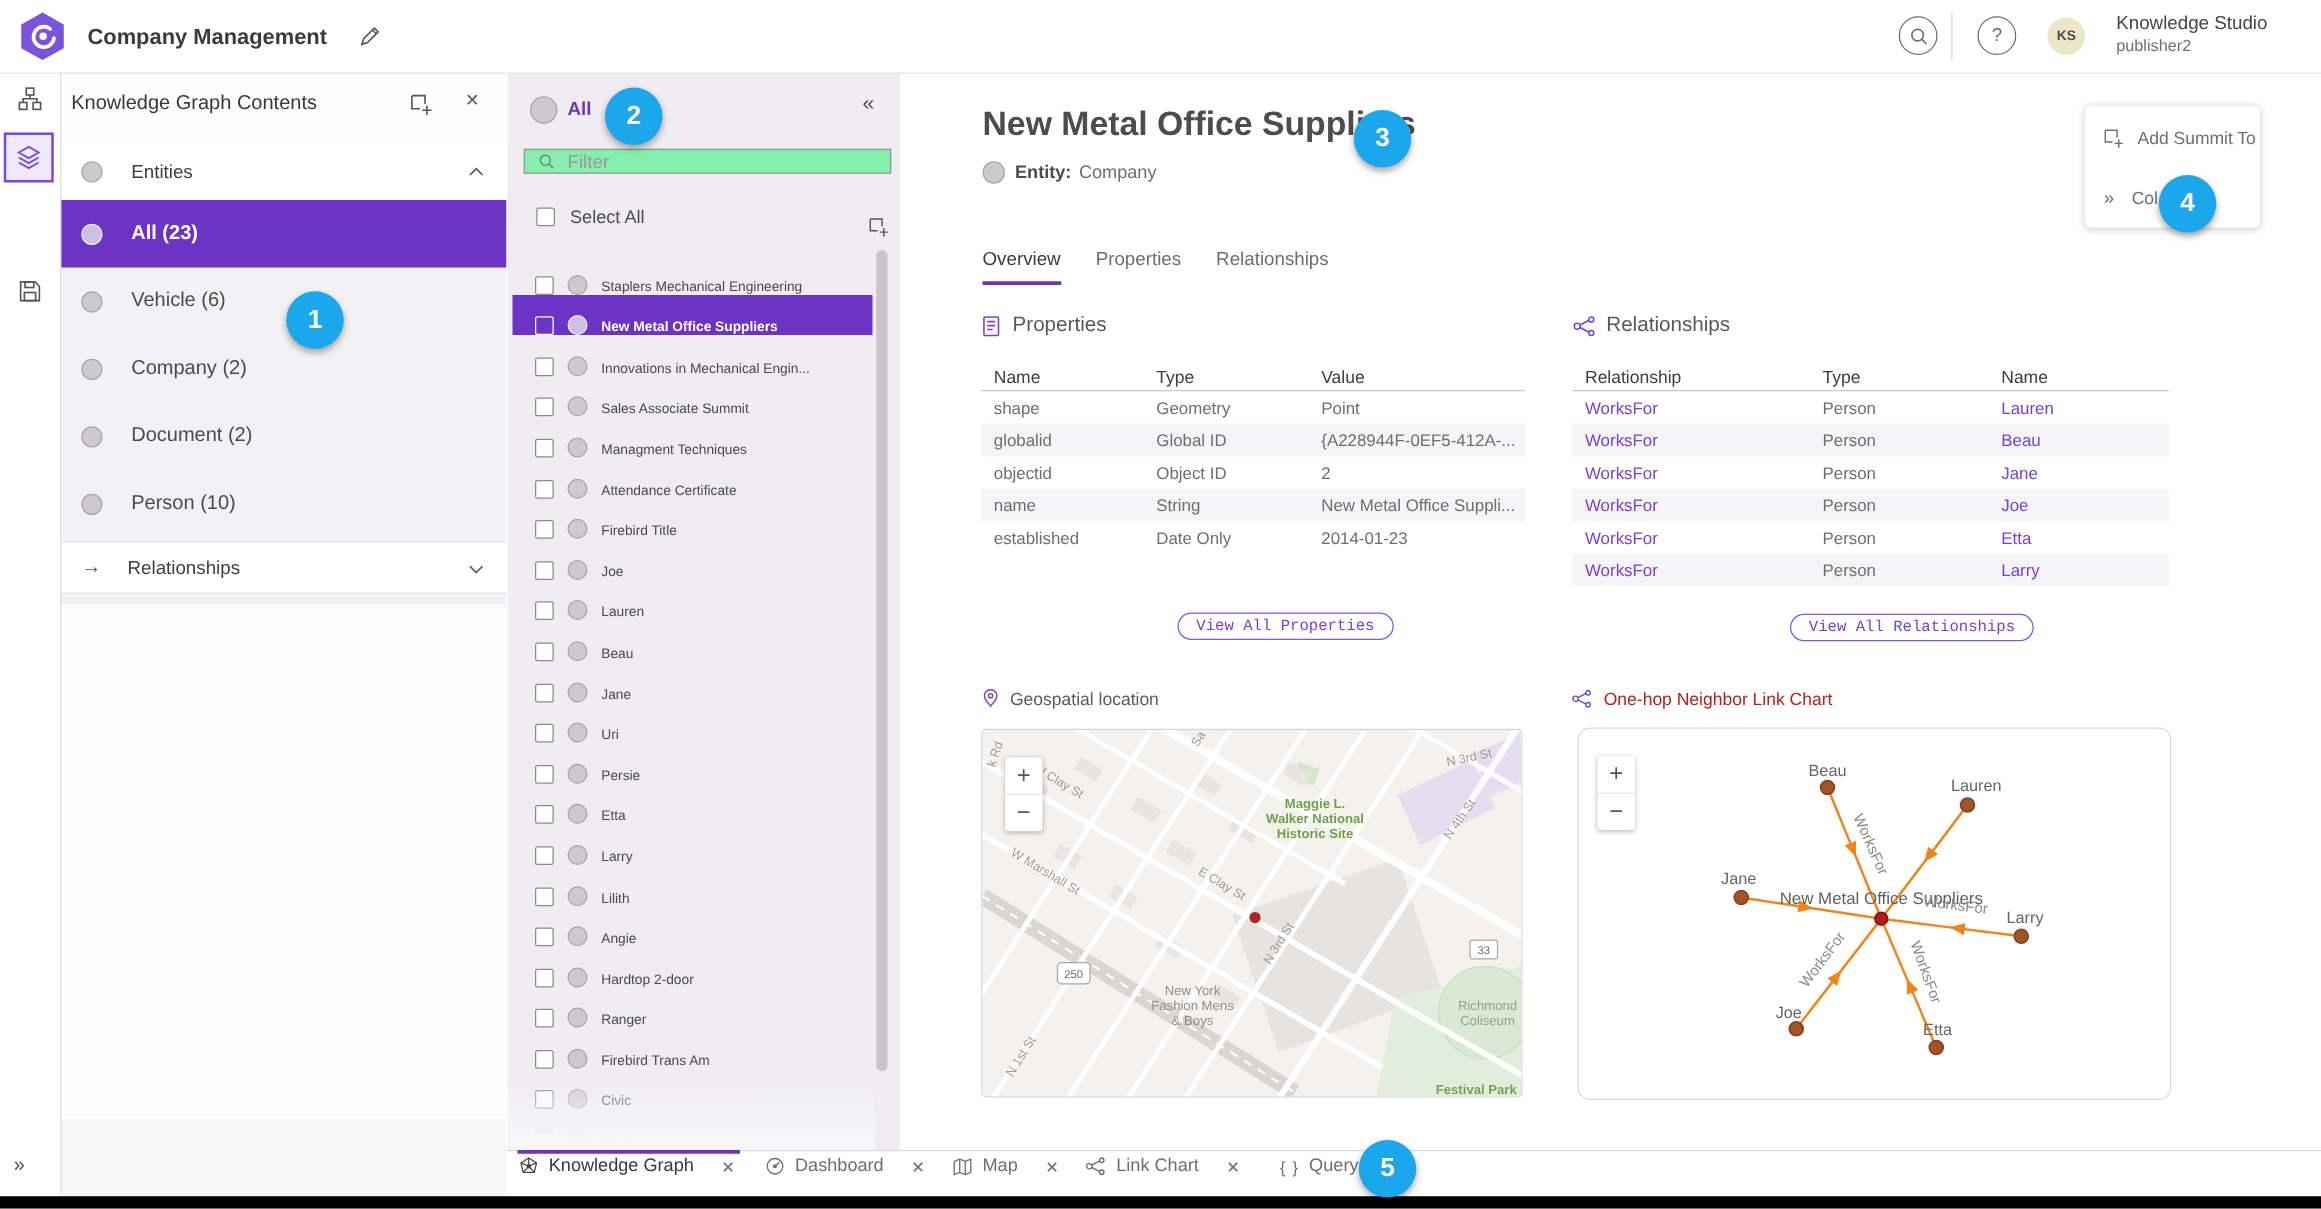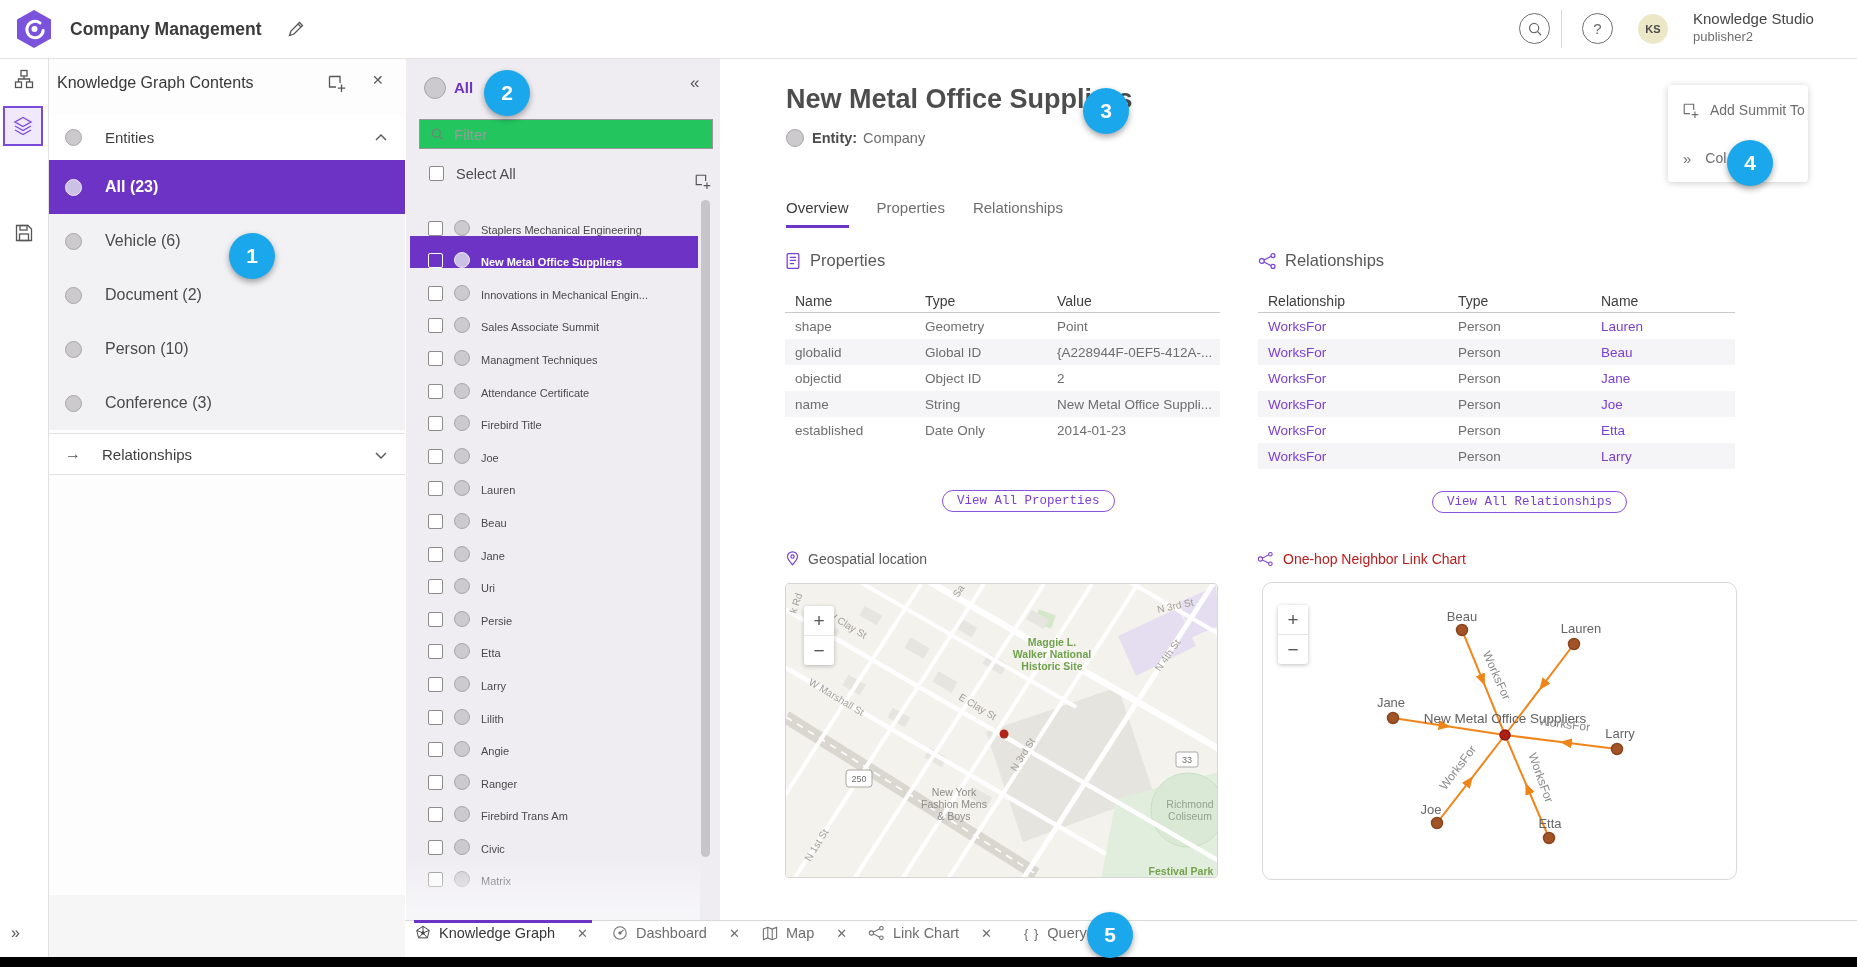--- a/index.html
+++ b/index.html
@@ -28,21 +28,21 @@
   .kgc-row.sel{background:#6c33c4;color:#fff;font-weight:bold}
   .kgc-row.sel .type-dot{background:#cbc0e6;border-color:#efeaf8}
   .type-dot{width:17px;height:17px;border-radius:50%;background:#cccacc;border:1px solid #a8a6a8;box-sizing:border-box;flex:0 0 auto}
   #entities-header{left:0;top:57px;width:357px;height:45px;background:#fff;display:flex;align-items:center;font-size:15px;color:#3f3f3f}
   #entities-rows{left:0;top:102px;width:357px;background:#f2f1f4}
   #relationships-row{left:0;top:375px;width:357px;height:42px;background:#fff;border-top:1px solid #e2e2e2;border-bottom:1px solid #e2e2e2;display:flex;align-items:center;box-sizing:border-box;font-size:15px;color:#3f3f3f}
   #contents-footer{left:0;top:837px;width:357px;height:62px;background:#f6f6f6}
   
   #listpanel{left:406px;top:58px;width:315px;height:862px;background:#efedf2;overflow:hidden}
   #lp-all-label{font-size:15px;font-weight:bold;color:#6c33c4}
-  #filter-box{left:13px;top:61px;width:294px;height:30px;background:#22c55e;border:1px solid #979797;box-sizing:border-box;display:flex;align-items:center}
+  #filter-box{left:13px;top:61px;width:294px;height:20px;background:#86efac;border:1px solid #979797;box-sizing:border-box;display:flex;align-items:center}
   #filter-input{border:none;outline:none;flex:1;font-size:15px;font-family:"Liberation Sans",sans-serif;color:#444;background:transparent}
   #filter-input::placeholder{color:#9a9a9a}
   .cb{width:15px;height:15px;border:1px solid #8b8b8b;border-radius:2px;background:#fff;box-sizing:border-box;flex:0 0 auto}
   #selectall-row{left:0;top:108px;width:315px;height:30px;display:flex;}
   #list-items{left:0;top:145px;width:300px}
   .li-row{position:relative;height:32.6px;display:flex;align-items:flex-end;font-size:11px;color:#4a4a4a}
   .li-row .cb{margin-left:22px}
   .li-row .dot{width:16px;height:16px;border-radius:50%;background:#cccacc;border:1px solid #a8a6a8;box-sizing:border-box;margin-left:11px;flex:0 0 auto}
   .li-row .lbl{margin-left:11px;white-space:nowrap}
   .li-row.sel{background:#6c33c4;color:#fff;font-weight:bold;margin-left:4px;width:288px}
@@ -170,20 +170,24 @@
       <div class="kgc-row sel">
         <span class="type-dot"></span>
         <span class="lbl">All (23)</span>
       </div>
       <div class="kgc-row">
         <span class="type-dot"></span>
         <span class="lbl">Vehicle (6)</span>
       </div>
       <div class="kgc-row">
         <span class="type-dot"></span>
+        <span class="lbl">Company (2)</span>
+      </div>
+      <div class="kgc-row">
+        <span class="type-dot"></span>
         <span class="lbl">Document (2)</span>
       </div>
       <div class="kgc-row">
         <span class="type-dot"></span>
         <span class="lbl">Person (10)</span>
       </div>
       <div class="kgc-row">
         <span class="type-dot"></span>
         <span class="lbl">Conference (3)</span>
       </div>
@@ -299,20 +303,25 @@
       </div>
       <div class="li-row">
         <span class="cb"></span>
         <span class="dot"></span>
         <span class="lbl">Lilith</span>
       </div>
       <div class="li-row">
         <span class="cb"></span>
         <span class="dot"></span>
         <span class="lbl">Angie</span>
+      </div>
+      <div class="li-row">
+        <span class="cb"></span>
+        <span class="dot"></span>
+        <span class="lbl">Hardtop 2-door</span>
       </div>
       <div class="li-row">
         <span class="cb"></span>
         <span class="dot"></span>
         <span class="lbl">Ranger</span>
       </div>
       <div class="li-row">
         <span class="cb"></span>
         <span class="dot"></span>
         <span class="lbl">Firebird Trans Am</span>

